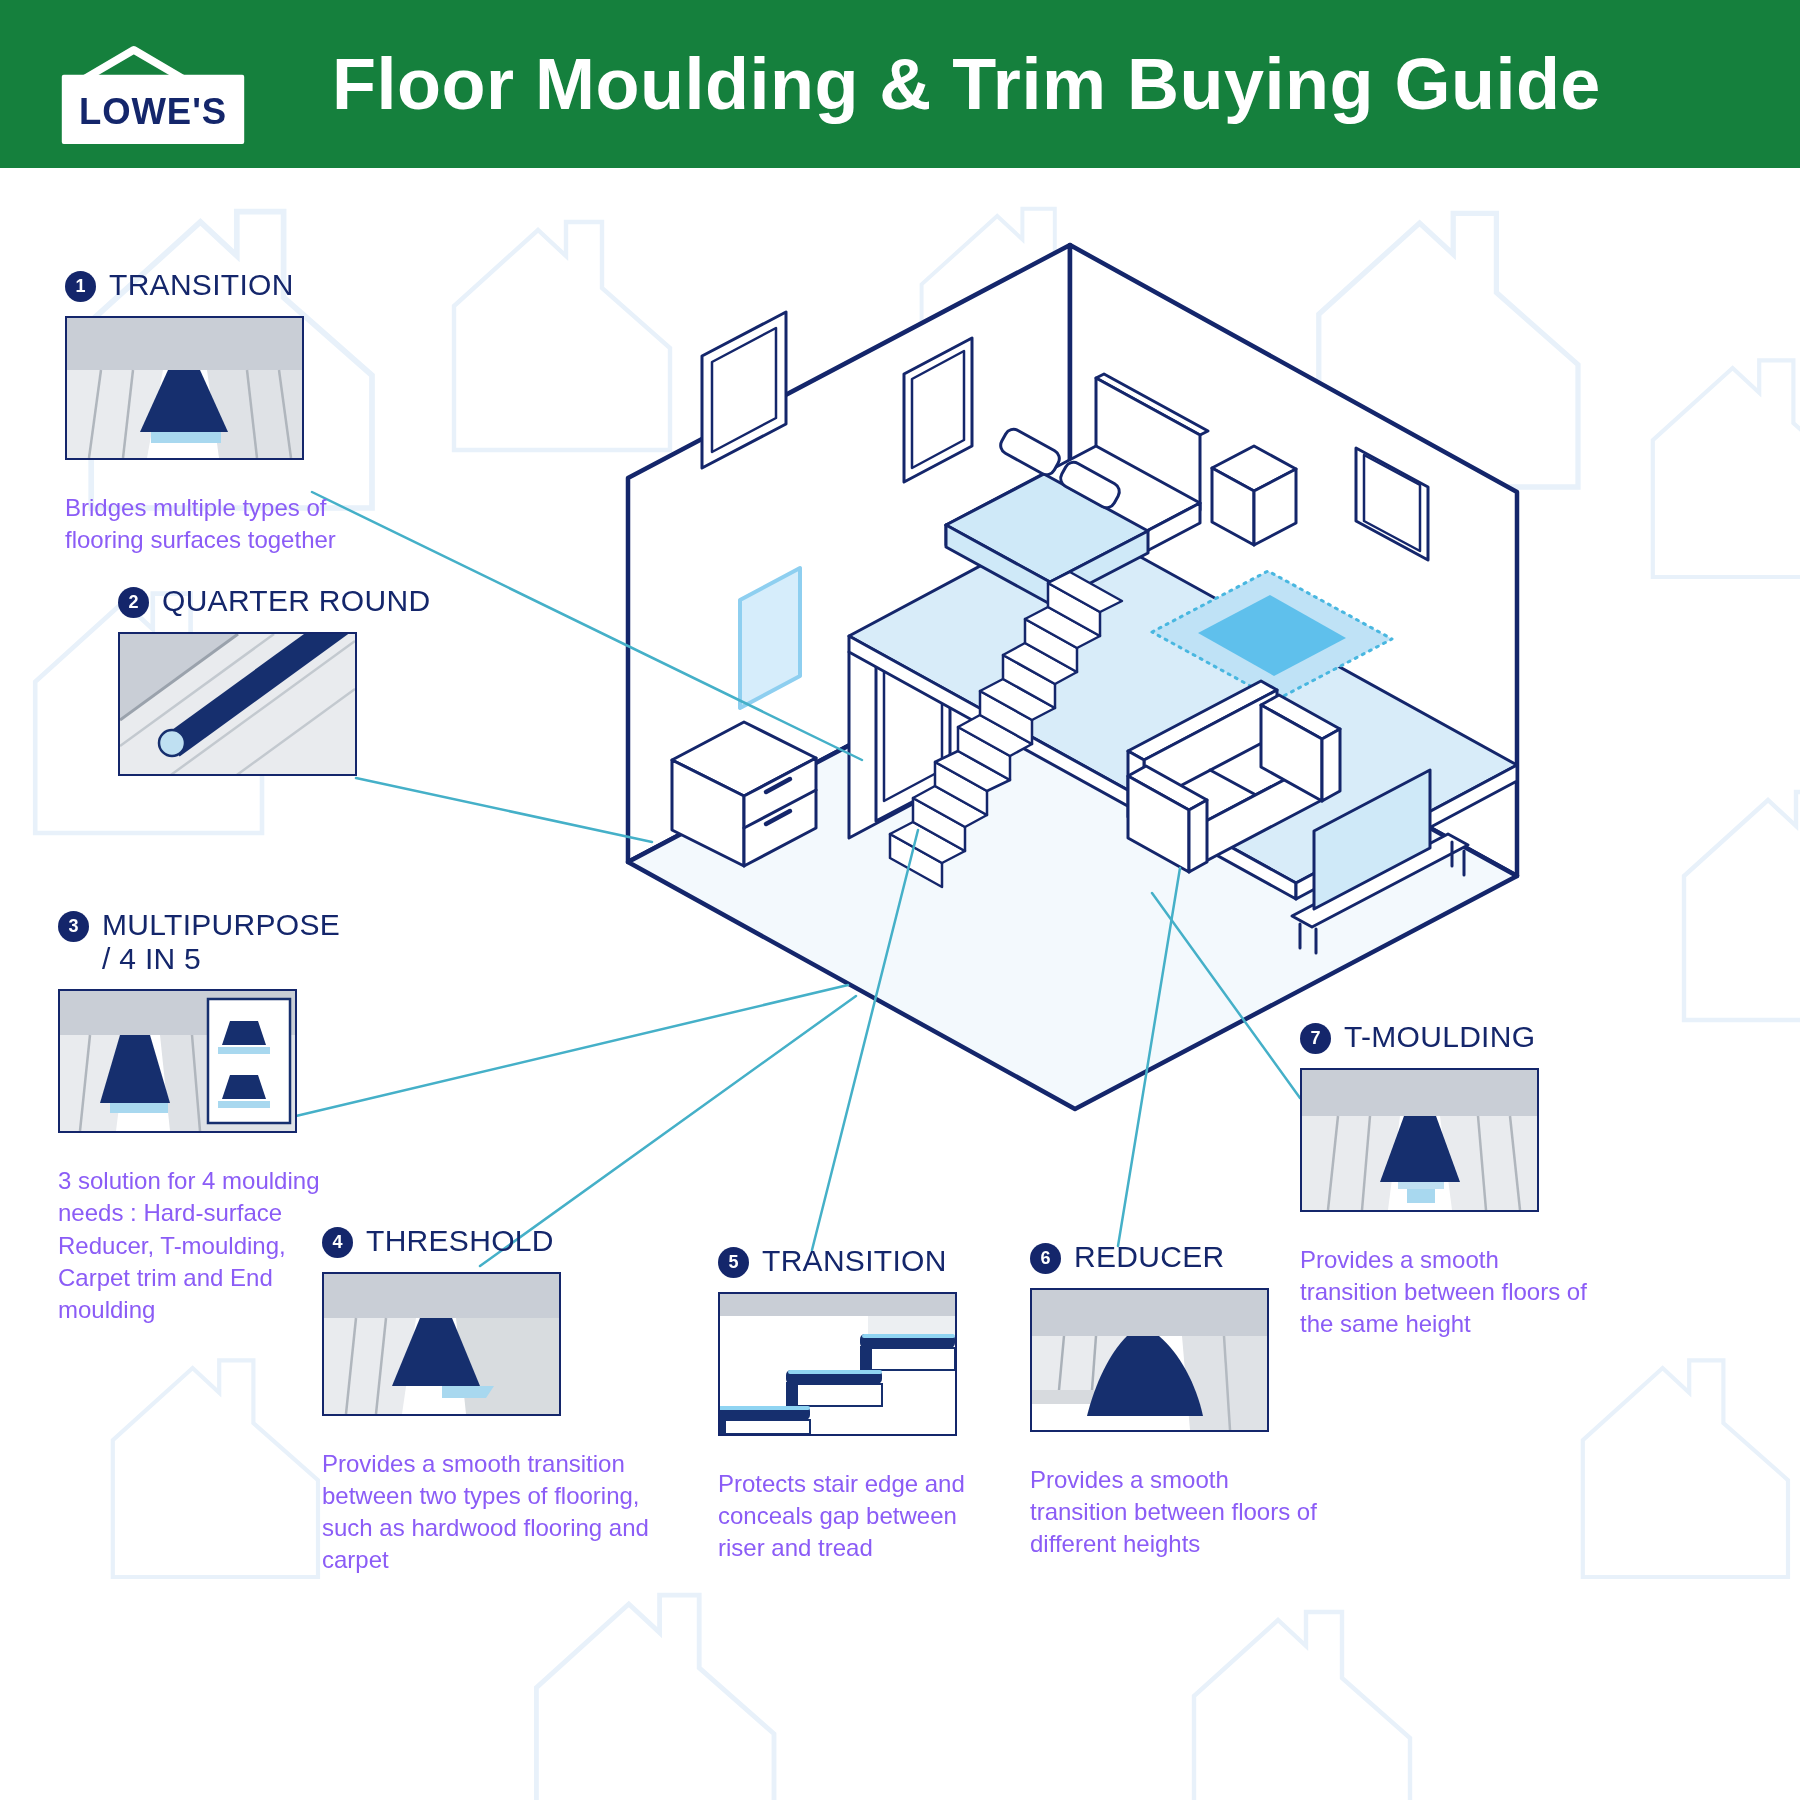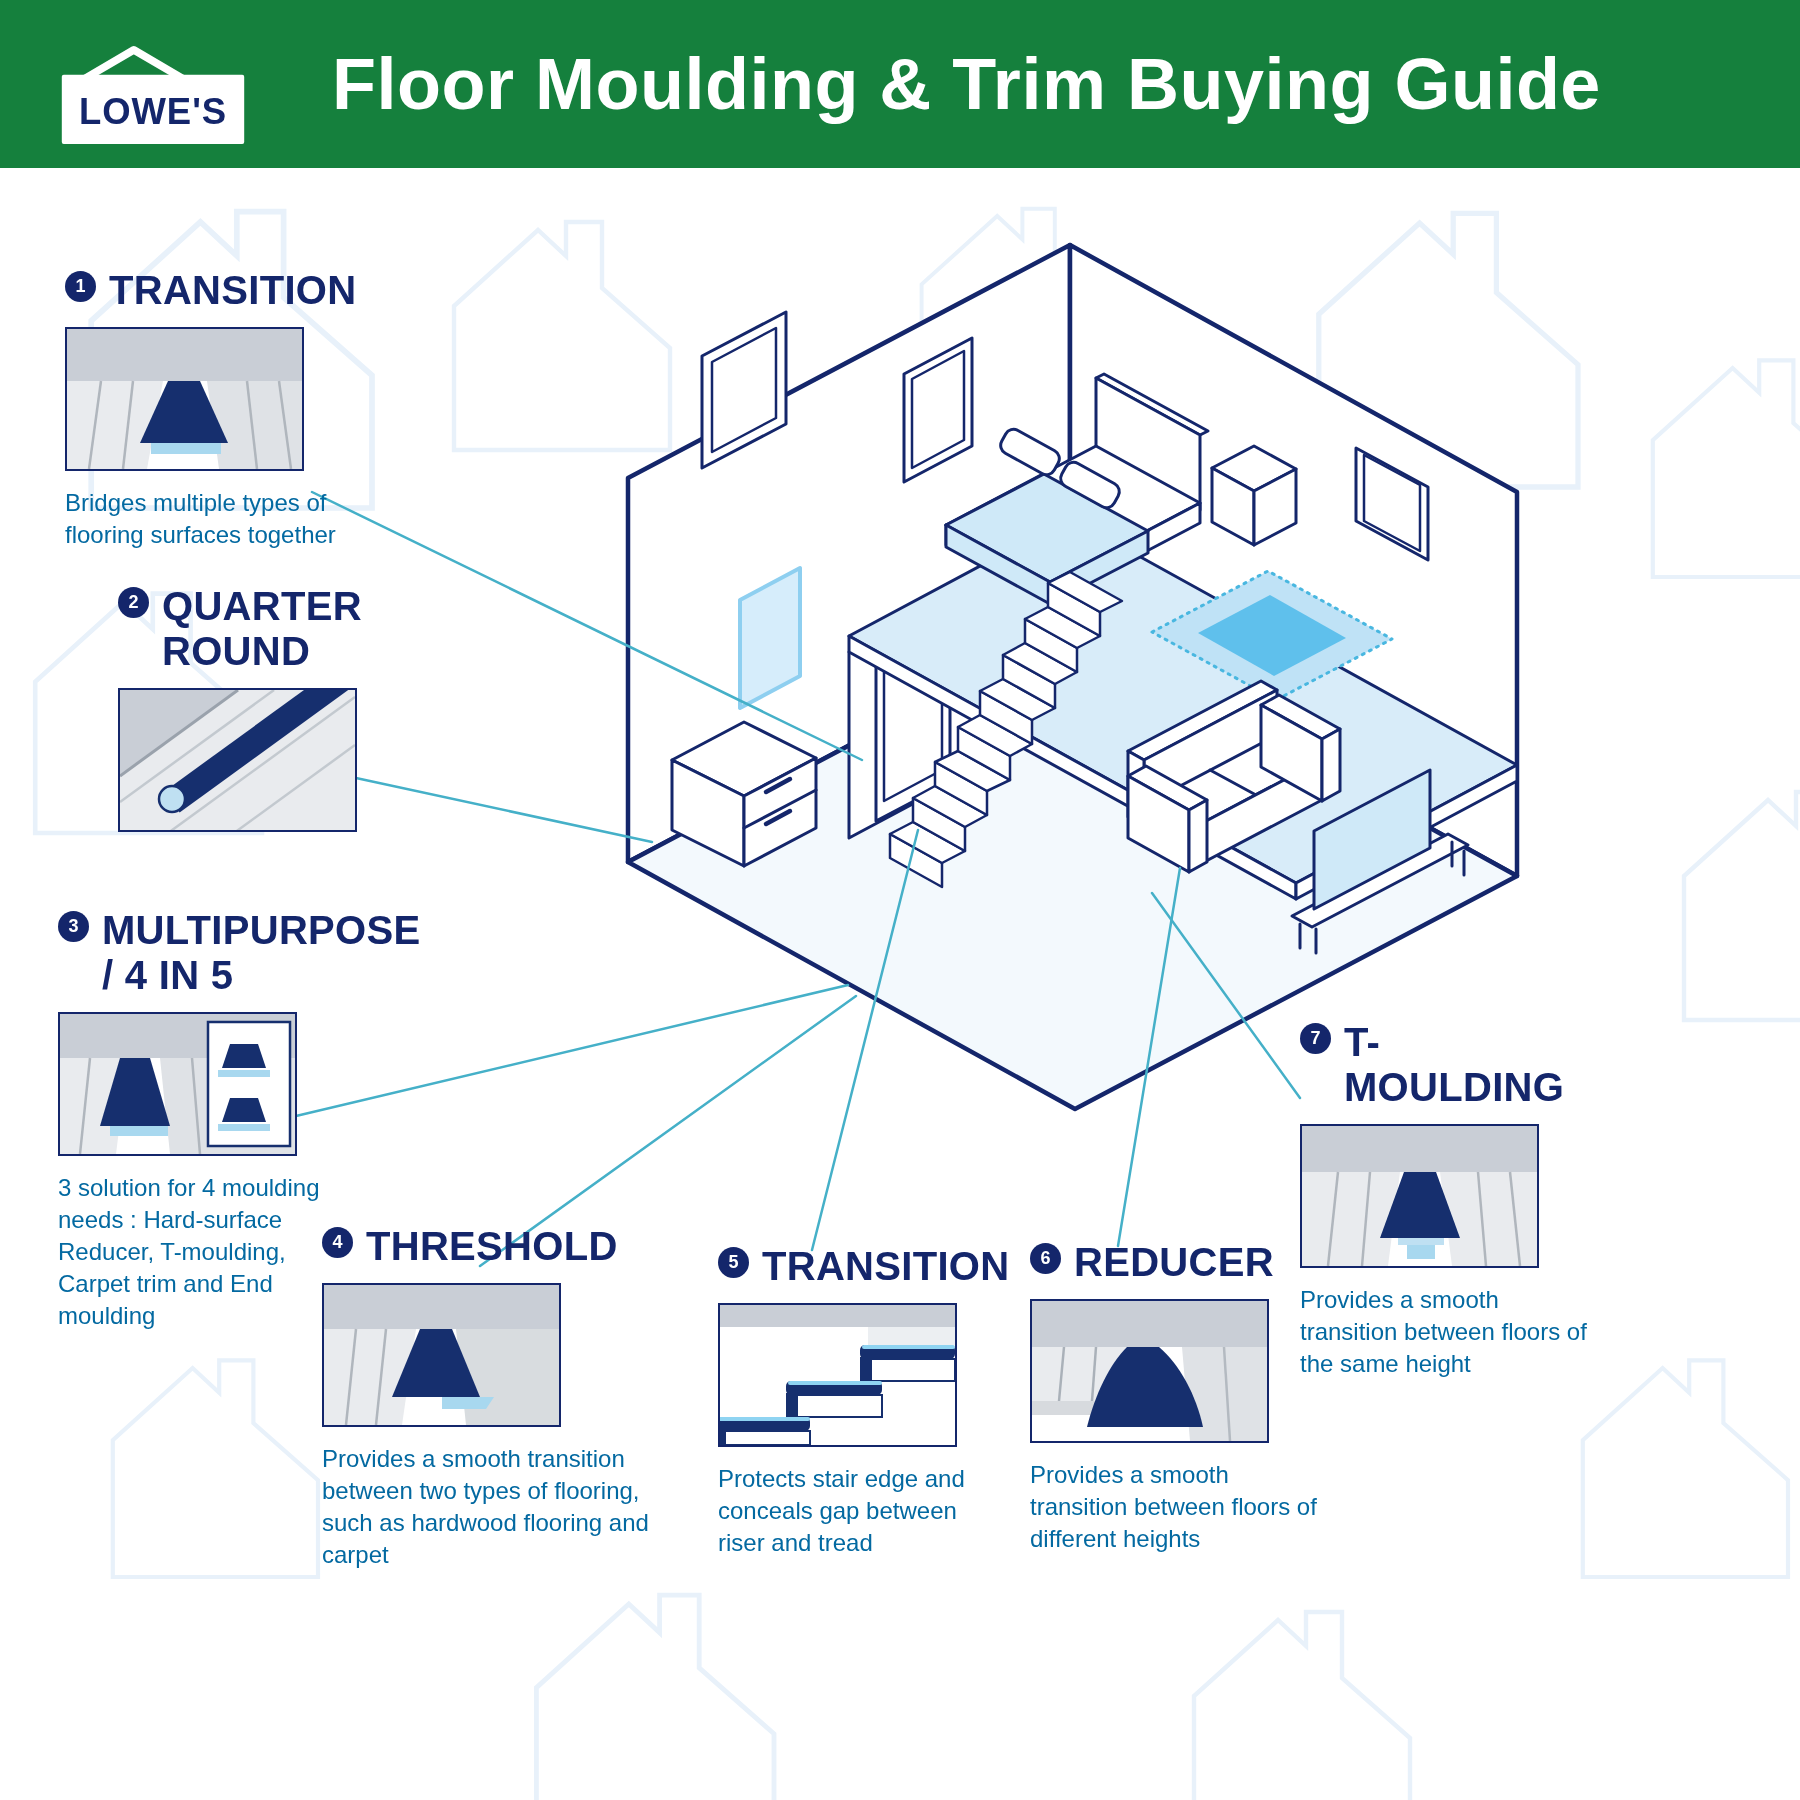--- a/index.html
+++ b/index.html
@@ -11,24 +11,24 @@
   .logo svg{display:block;width:100%;height:100%}
   .page-title{position:absolute;left:332px;top:0;height:168px;display:flex;align-items:center;
               color:#ffffff;font-size:72px;font-weight:bold;letter-spacing:.5px;white-space:nowrap}
 
   .scene{position:absolute;left:0;top:0;z-index:1}
 
   .callout{position:absolute;z-index:2;color:#14266b}
   .co-head{display:flex;align-items:flex-start;gap:13px}
   .badge{flex:0 0 auto;width:31px;height:31px;border-radius:50%;background:#14266b;color:#fff;
          font-size:18px;font-weight:bold;display:flex;align-items:center;justify-content:center;margin-top:3px}
-  .co-title{font-size:40px;font-weight:bold;letter-spacing:.3px;line-height:1.12}
+  .co-title{font-size:30px;font-weight:normal;letter-spacing:.3px;line-height:1.12}
   .thumb{margin-top:14px;width:239px;height:144px;border:2px solid #14266b;background:#fff;overflow:hidden}
   .thumb svg{display:block;width:100%;height:100%}
-  .co-desc{margin-top:16px;font-size:24px;line-height:1.34;color:#0369a1}
+  .co-desc{margin-top:32px;font-size:24px;line-height:1.34;color:#8b5cf6}
 
   #co-transition{left:65px;top:268px;width:280px}
   #co-quarter-round{left:118px;top:584px;width:320px}
   #co-multipurpose{left:58px;top:908px;width:285px}
   #co-threshold{left:322px;top:1224px;width:340px}
   #co-stairnose{left:718px;top:1244px;width:280px}
   #co-reducer{left:1030px;top:1240px;width:300px}
   #co-t-moulding{left:1300px;top:1020px;width:290px}
 </style>
 </head>

